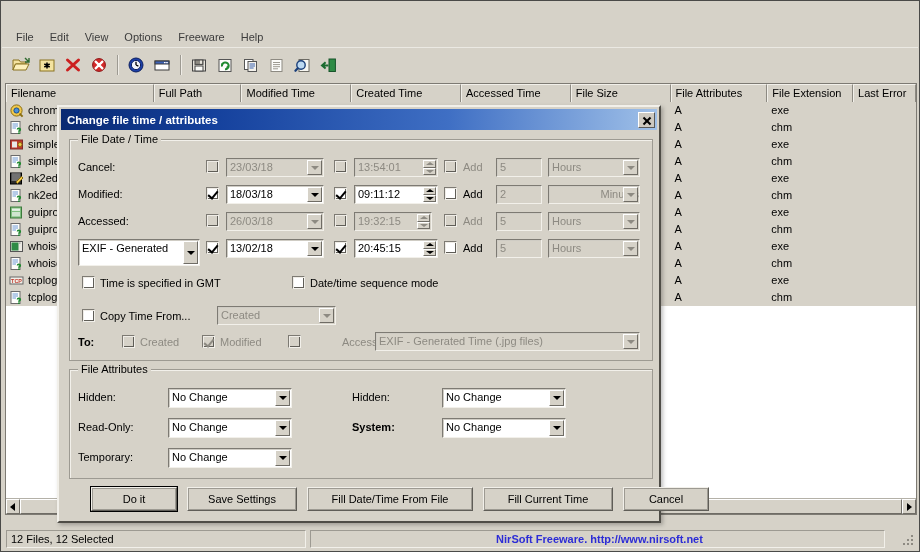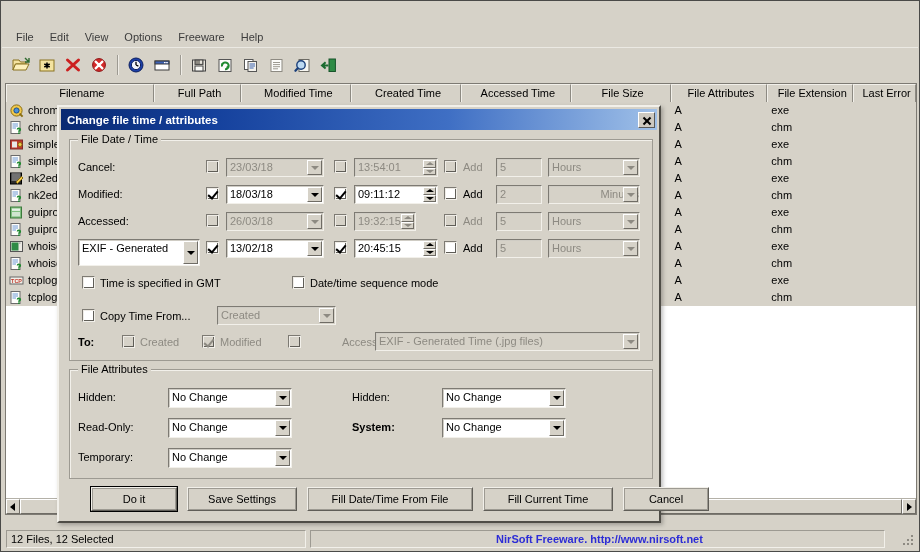--- a/index.html
+++ b/index.html
@@ -45,21 +45,21 @@
              display:flex; align-items:center; padding-left:6px; }
   .tbtn { width:26px; height:26px; display:flex; align-items:center;
           justify-content:center; position:relative; }
   .sep { width:1px; height:20px; background:#9d9a92; margin:0 5px;
          box-shadow:1px 0 0 #efece6; }
 
   
   .listwrap { position:absolute; left:4px; top:82px; width:912px; height:432px;
               background:#fff; border:1px solid #7d7a73; }
   .colhead { display:flex; height:18px; background:#d6d2c8;
-             border-bottom:1px solid #8d8a82;text-align:center; }
+             border-bottom:1px solid #8d8a82; }
   .col { height:18px; line-height:16px; padding-left:4px; font-size:11px;
          background:#d6d2c8; border-right:1px solid #8d8a82;
          border-top:1px solid #f2f0ea; border-left:1px solid #f2f0ea;
          overflow:hidden; white-space:nowrap; }
   .rows { position:relative; height:calc(100% - 18px); background:#fff; }
   .row { display:flex; height:17px; align-items:center; background:#d6d2c8; }
   .cell { height:17px; line-height:17px; font-size:11px; overflow:hidden;
           white-space:nowrap; padding-left:4px; }
   .fname { display:flex; align-items:center; gap:4px; padding-left:3px; }
   .ficon { width:15px; height:15px; flex:0 0 auto; position:relative; }
@@ -570,21 +570,21 @@
           <span class="tbox dis" style="left:426px;top:45px;width:46px;height:19px;"><span>2</span></span>
           <span class="combo dis" style="left:478px;top:45px;width:92px;height:19px;text-align:right;"><span>Minutes</span><span class="cbtn">
               <span class="tri"></span>
             </span></span>
           <span class="lbl" style="left:8px;top:75px;">Accessed:</span>
           <span class="cb dis" style="left:136px;top:74px;"></span>
           <span class="combo dis" style="left:156px;top:72px;width:98px;height:19px;"><span>26/03/18</span><span class="cbtn">
               <span class="tri"></span>
             </span></span>
           <span class="cb dis" style="left:264px;top:74px;"></span>
-          <span class="tbox dis" style="left:284px;top:72px;width:62px;height:19px;"><span>19:32:15</span><span class="spin dis">
+          <span class="tbox dis" style="left:284px;top:72px;width:78px;height:19px;"><span>19:32:15</span><span class="spin dis">
               <div>
                 <span class="up"></span>
               </div>
               <div>
                 <span class="dn"></span>
               </div>
             </span></span>
           <span class="cb dis" style="left:374px;top:74px;"></span>
           <span class="lbl dis" style="left:393px;top:75px;">Add</span>
           <span class="tbox dis" style="left:426px;top:72px;width:46px;height:19px;"><span>5</span></span>

